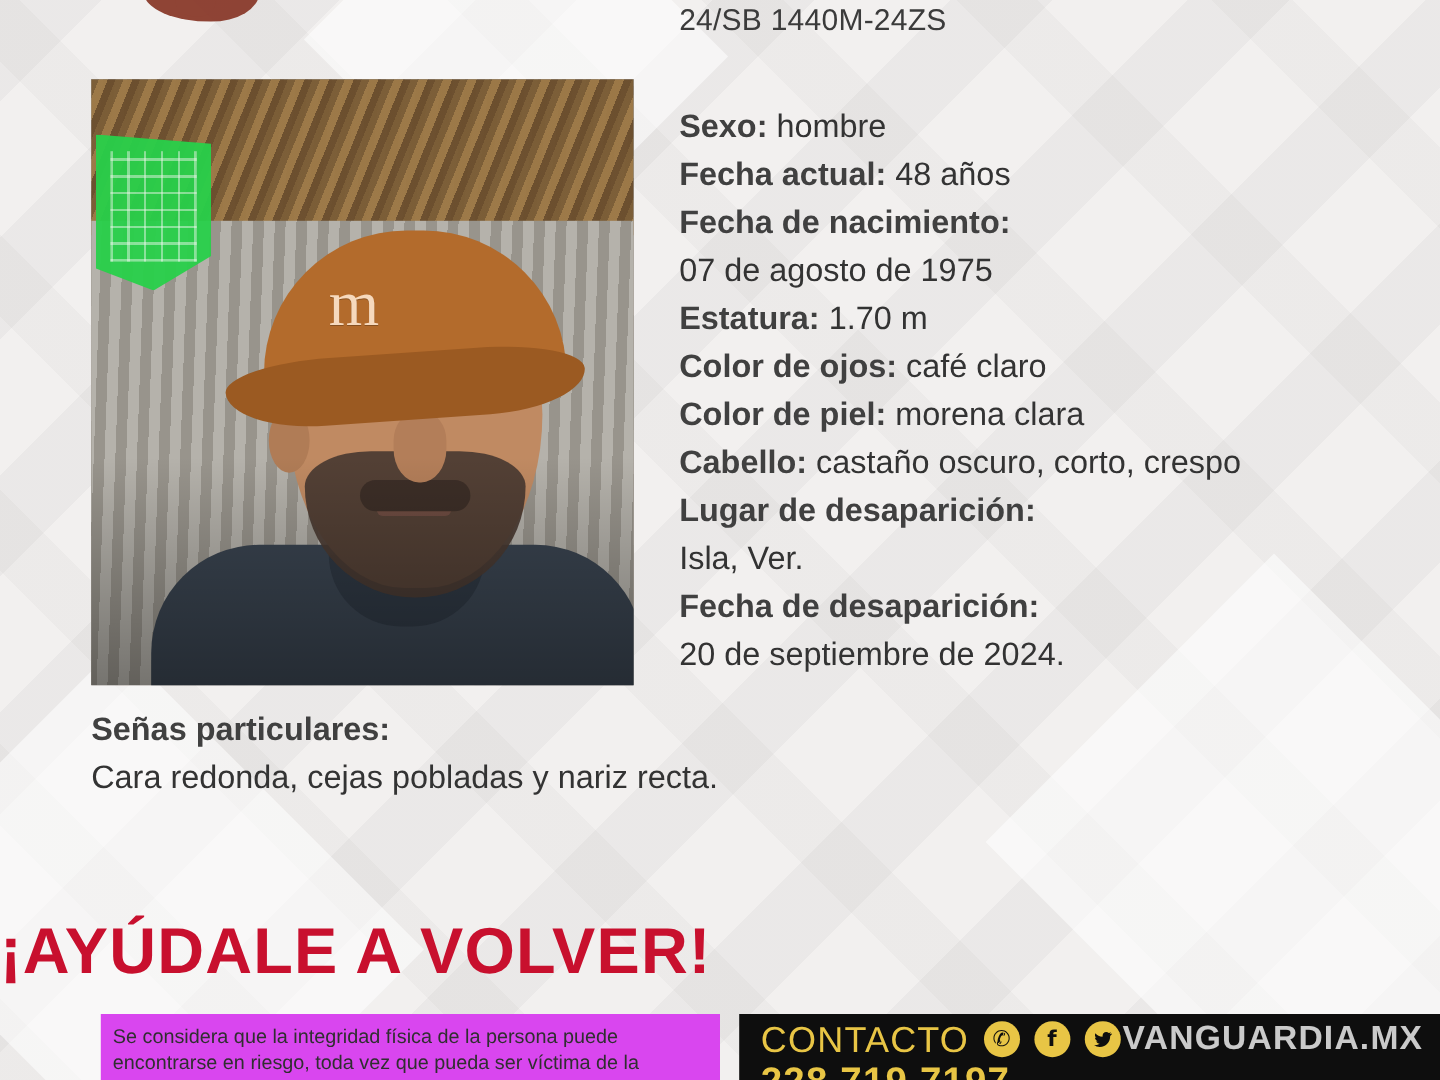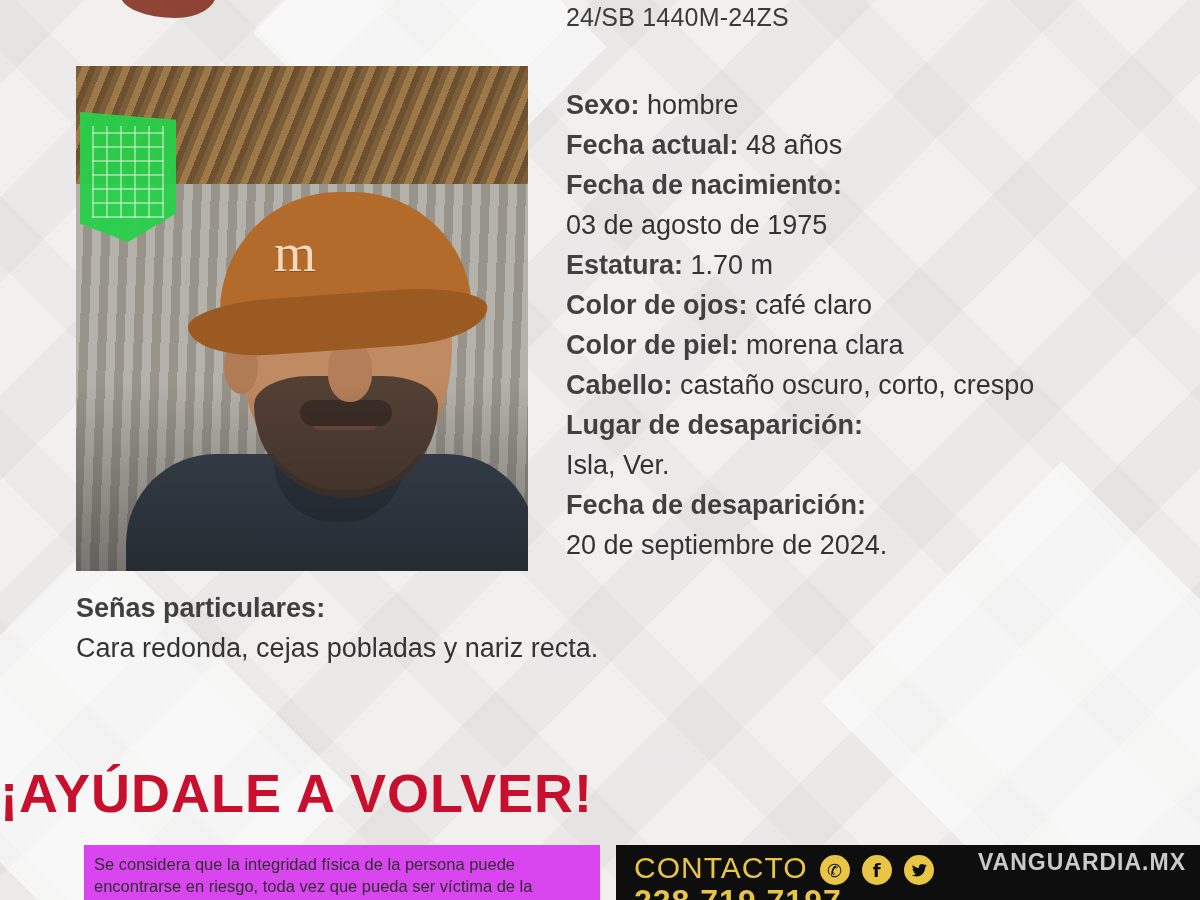--- a/index.html
+++ b/index.html
@@ -284,21 +284,21 @@
     position: absolute;
     left: 616px;
     top: 845px;
     width: 584px;
     height: 55px;
     background: #0e0e0e;
     box-sizing: border-box;
     padding: 6px 0 0 18px;
     color: #e8c545;
   }
-  .contacto-row { display: flex; align-items: flex-end; gap: 12px; }
+  .contacto-row { display: flex; align-items: flex-start; gap: 12px; }
   .contacto-label {
     font-size: 30px;
     letter-spacing: 1px;
     color: #e8c545;
   }
   .social {
     width: 30px; height: 30px; border-radius: 50%;
     background: #e8c545; color: #0e0e0e;
     font-size: 18px; font-weight: bold;
     display: flex; align-items: center; justify-content: center;
@@ -310,21 +310,21 @@
     color: #e8c545;
     letter-spacing: 1px;
     margin-top: -2px;
   }
 
   
   .watermark {
     position: absolute;
     right: 14px;
     top: 849px;
-    font-size: 23px;
+    font-size: 28px;
     font-weight: bold;
     color: rgba(255,255,255,0.78);
     letter-spacing: 1px;
   }
 </style>
 </head>
 <body>
 
 <div id="poster">
 
@@ -374,21 +374,21 @@
       <span class="val">hombre</span>
     </div>
     <div class="row">
       <span class="lbl">Fecha actual:</span>
       <span class="val">48 años</span>
     </div>
     <div class="row">
       <span class="lbl">Fecha de nacimiento:</span>
     </div>
     <div class="row">
-      <span class="val">03 de agosto de 1975</span>
+      <span class="val">07 de agosto de 1975</span>
     </div>
     <div class="row">
       <span class="lbl">Estatura:</span>
       <span class="val">1.70 m</span>
     </div>
     <div class="row">
       <span class="lbl">Color de ojos:</span>
       <span class="val">café claro</span>
     </div>
     <div class="row">

